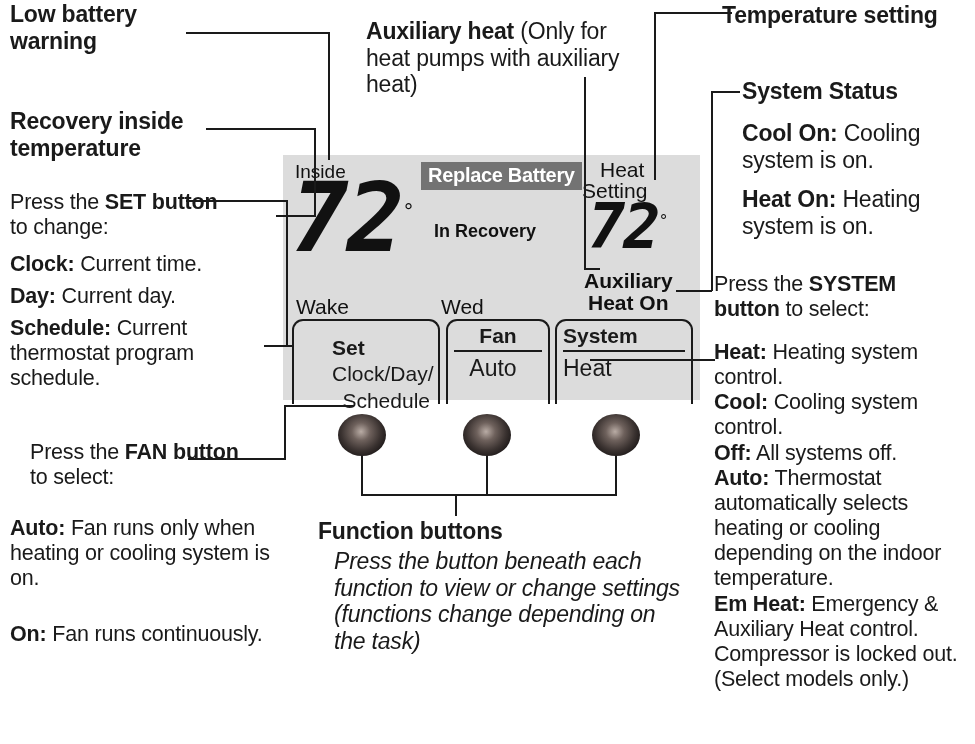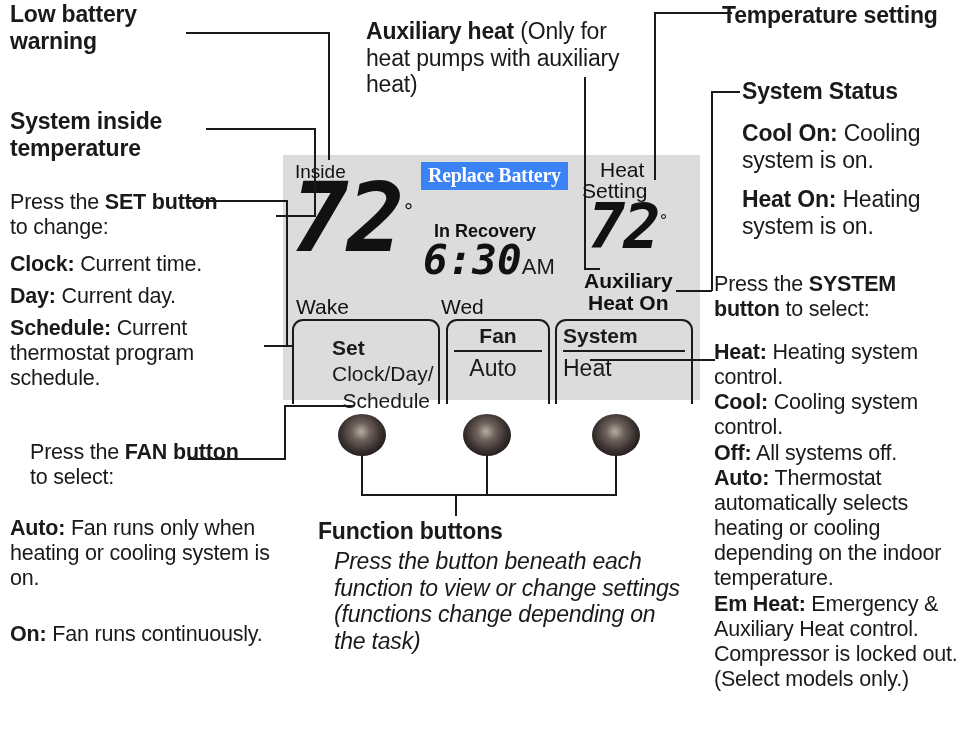--- a/index.html
+++ b/index.html
@@ -37,22 +37,22 @@
     font-weight:bold;font-style:italic;
     color:#111;letter-spacing:-2px;
   }
   .seg-big{font-size:96px;line-height:0.86;}
   .seg-mid{font-size:62px;line-height:0.86;}
   .seg-clk{font-size:41px;line-height:1;letter-spacing:0px;}
 
   .deg{font-size:20px;vertical-align:super;font-style:normal;font-weight:normal;}
 
   #replace-battery{
-    background:#3b82f6;color:#ffffff;font-weight:bold;font-size:20px;
-    padding:2px 7px 3px 7px;white-space:nowrap;letter-spacing:-0.3px;font-family:Liberation Serif, serif;
+    background:#737373;color:#ffffff;font-weight:bold;font-size:20px;
+    padding:2px 7px 3px 7px;white-space:nowrap;letter-spacing:-0.3px;
   }
 
   
   .fnbox{
     position:absolute;border:2px solid #1a1a1a;
     border-bottom:none;
     border-radius:11px 11px 0 0;
     box-sizing:border-box;background:transparent;
   }
   .fnbox .hdr{font-weight:bold;font-size:21px;padding:3px 6px 2px 6px;}
@@ -72,23 +72,20 @@
 <div class="abs" id="lcd">
 
   <div class="abs lcd-lbl" style="left:12px;top:6px;">Inside</div>
 
   <div class="abs seg seg-big" style="left:8px;top:22px;"><span>72</span><span class="deg">°</span></div>
 
   <div class="abs" id="replace-battery" style="left:138px;top:7px;">Replace Battery</div>
 
   <div class="abs lcd-lbl lcd-bold" style="left:151px;top:66px;font-size:18px;">In Recovery</div>
 
-  <div class="abs" style="left:140px;top:85px;">
-    <span class="seg seg-clk">6:30</span><span style="font-size:22px;font-family:'Liberation Sans',sans-serif;">AM</span>
-  </div>
 
   <div class="abs lcd-lbl" style="left:13px;top:140px;font-size:21px;">Wake</div>
   <div class="abs lcd-lbl" style="left:158px;top:140px;font-size:21px;">Wed</div>
 
   <div class="abs lcd-lbl" style="left:317px;top:3px;font-size:21px;">Heat</div>
   <div class="abs lcd-lbl" style="left:299px;top:24px;font-size:21px;">Setting</div>
 
   <div class="abs seg seg-mid" style="left:305px;top:45px;"><span>72</span><span class="deg" style="font-size:16px;">°</span></div>
 
   <div class="abs lcd-lbl lcd-bold" style="left:301px;top:114px;font-size:21px;">Auxiliary</div>
@@ -145,21 +142,21 @@
 <div class="ln lnh" style="left:590px;top:359px;width:125px;"></div>
 
 <div class="ln lnv" style="left:361px;top:456px;height:40px;"></div>
 <div class="ln lnv" style="left:486px;top:456px;height:40px;"></div>
 <div class="ln lnv" style="left:615px;top:456px;height:40px;"></div>
 <div class="ln lnh" style="left:361px;top:494px;width:256px;"></div>
 <div class="ln lnv" style="left:455px;top:494px;height:22px;"></div>
 
 <div class="abs txt ann-lg b" style="left:10px;top:1px;width:180px;">Low battery warning</div>
 
-<div class="abs txt ann-lg b" style="left:10px;top:108px;width:200px;">System inside temperature</div>
+<div class="abs txt ann-lg b" style="left:10px;top:108px;width:200px;">Recovery inside temperature</div>
 
 <div class="abs txt ann" style="left:10px;top:182px;width:220px;margin-top:8px;"><span>Press the </span><b>SET button</b><span> to change:</span></div>
 
 <div class="abs txt ann" style="left:10px;top:252px;width:250px;"><b>Clock:</b><span> Current time.</span></div>
 
 <div class="abs txt ann" style="left:10px;top:284px;width:250px;"><b>Day:</b><span> Current day.</span></div>
 
 <div class="abs txt ann" style="left:10px;top:316px;width:240px;"><b>Schedule:</b><span> Current thermostat program schedule.</span></div>
 
 <div class="abs txt ann" style="left:10px;top:440px;width:220px;margin-left:20px;"><span>Press the </span><b>FAN button</b><span> to select:</span></div>

